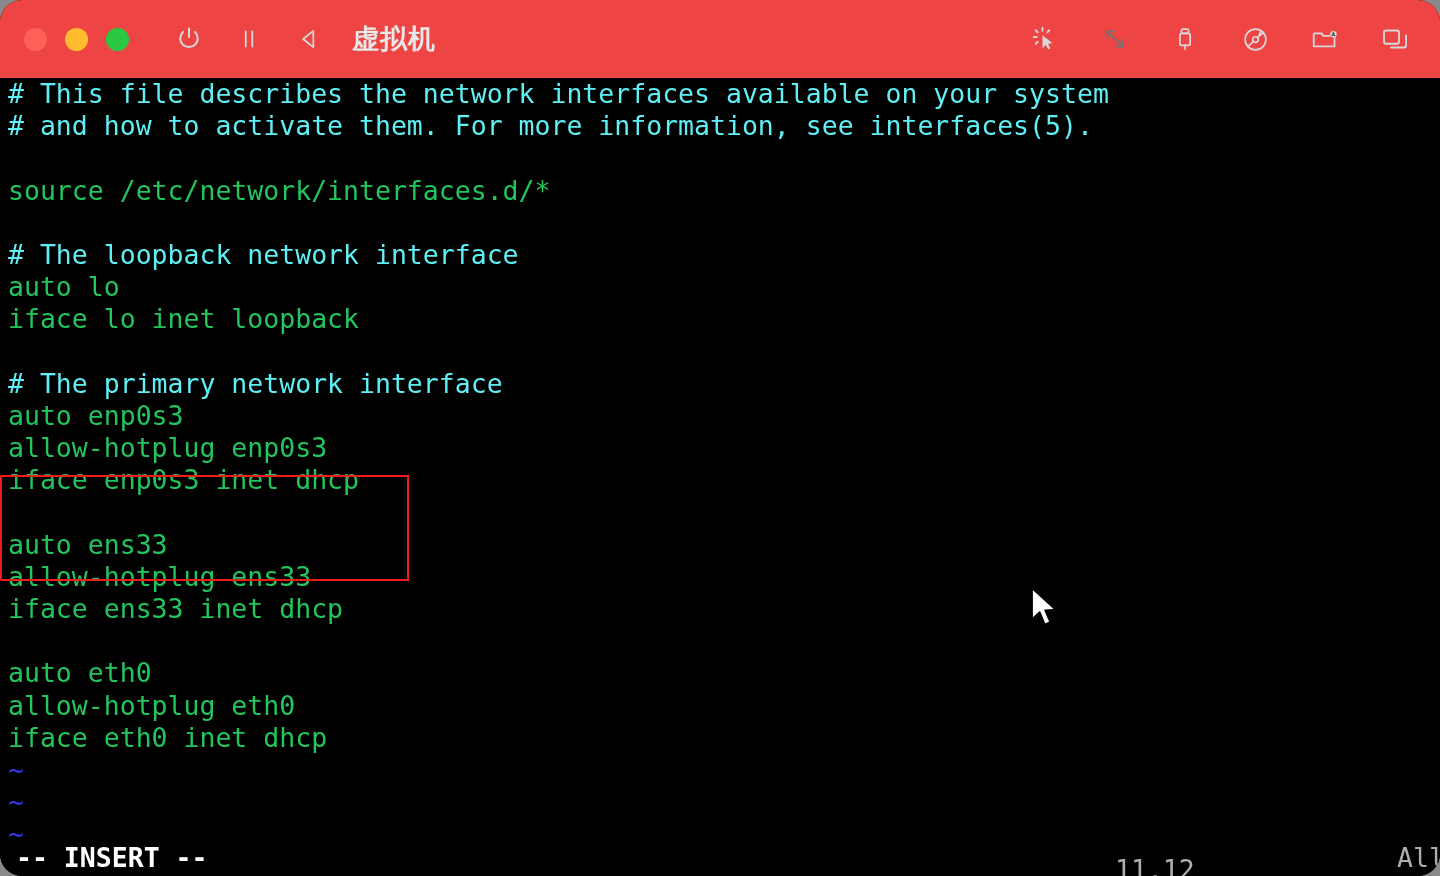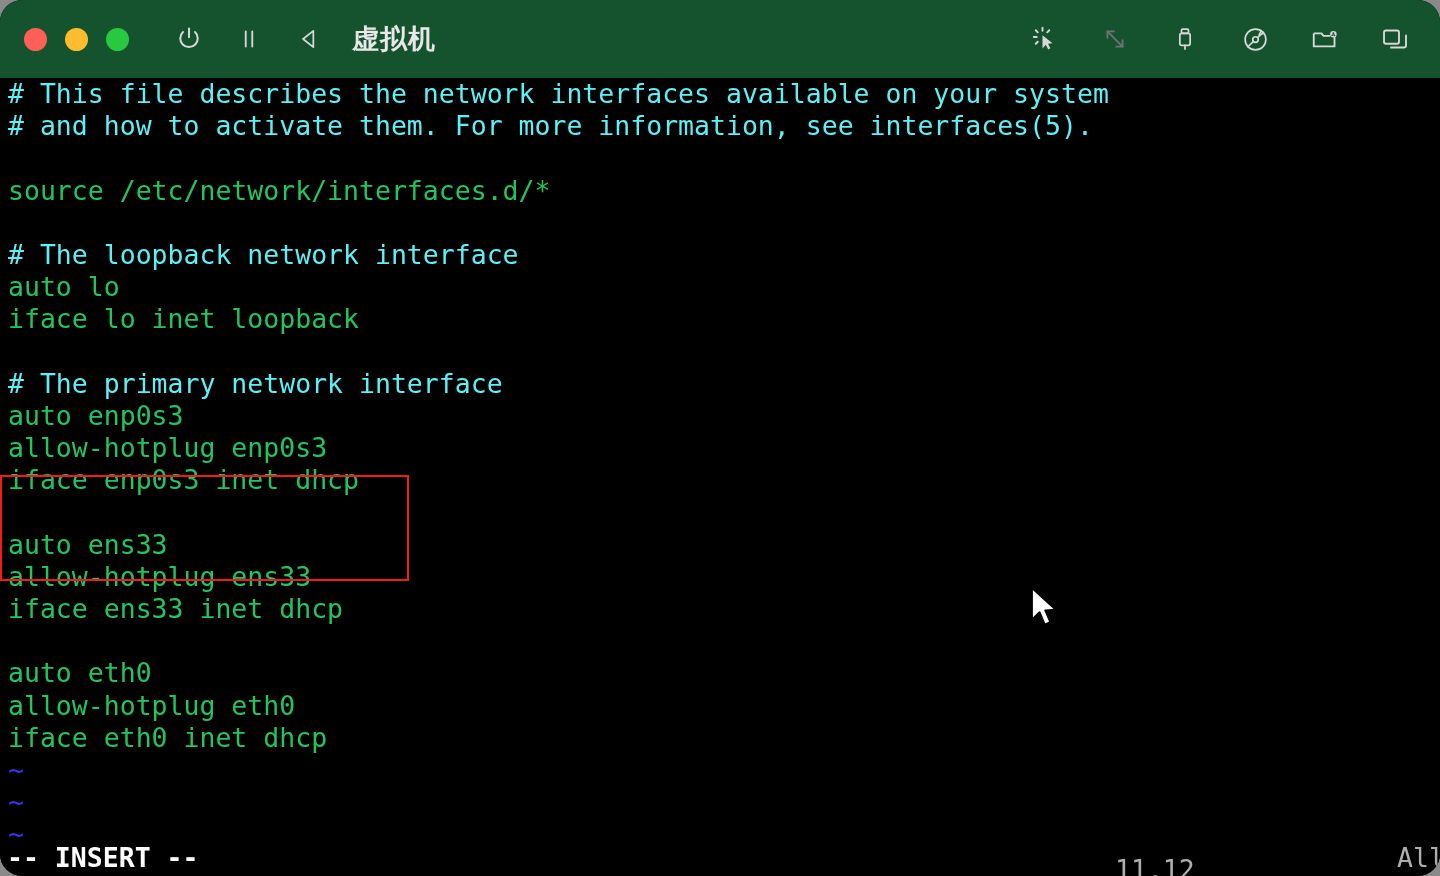--- a/index.html
+++ b/index.html
@@ -16,21 +16,21 @@
     background: #000000;
     border-radius: 22px;
     overflow: hidden;
     box-sizing: border-box;
   }
   
   #titlebar {
     position: absolute;
     left: 0; top: 0;
     width: 1440px; height: 78px;
-    background: #14532d;
+    background: #ef4444;
     display: flex;
     align-items: center;
     box-sizing: border-box;
     padding: 0 20px 0 24px;
   }
   .traffic {
     display: flex;
     align-items: center;
     gap: 18px;
   }
@@ -113,21 +113,21 @@
     position: absolute;
     left: 0; bottom: 2px;
     width: 1440px;
     height: 32px;
     font-family: "DejaVu Sans Mono", monospace;
     font-size: 26.5px;
     line-height: 32px;
     white-space: pre;
   }
   #st-mode {
-    position: absolute; left: 7px; top: 0;
+    position: absolute; left: 16px; top: 0;
     color: #ffffff; font-weight: bold;
     white-space: pre;
   }
   #st-pos {
     position: absolute; left: 1115px; top: 0;
     color: #aeaeae; white-space: pre; margin-top: 12px;
   }
   #st-scroll {
     position: absolute; left: 1365px; top: 0;
     color: #aeaeae; white-space: pre; margin-left: 32px;

